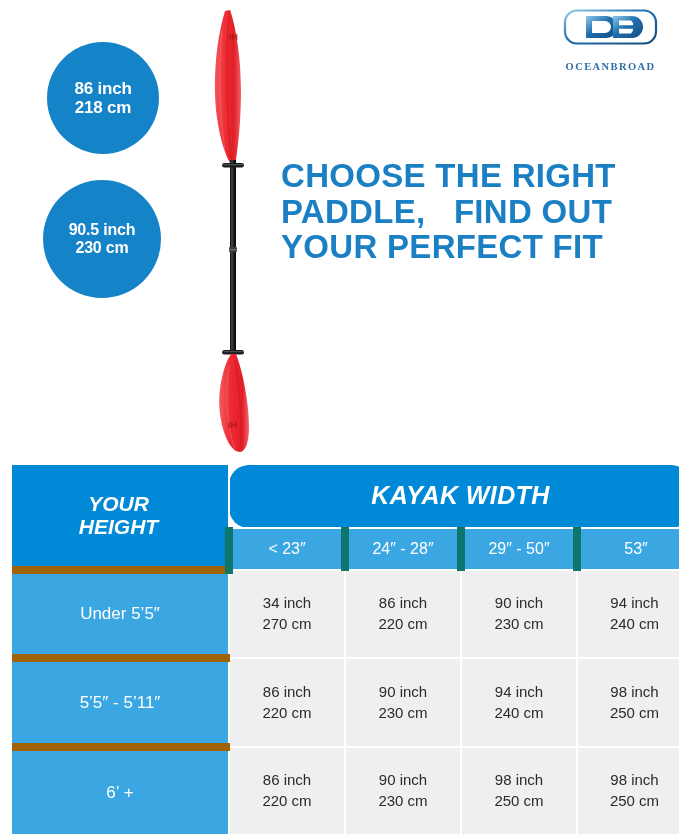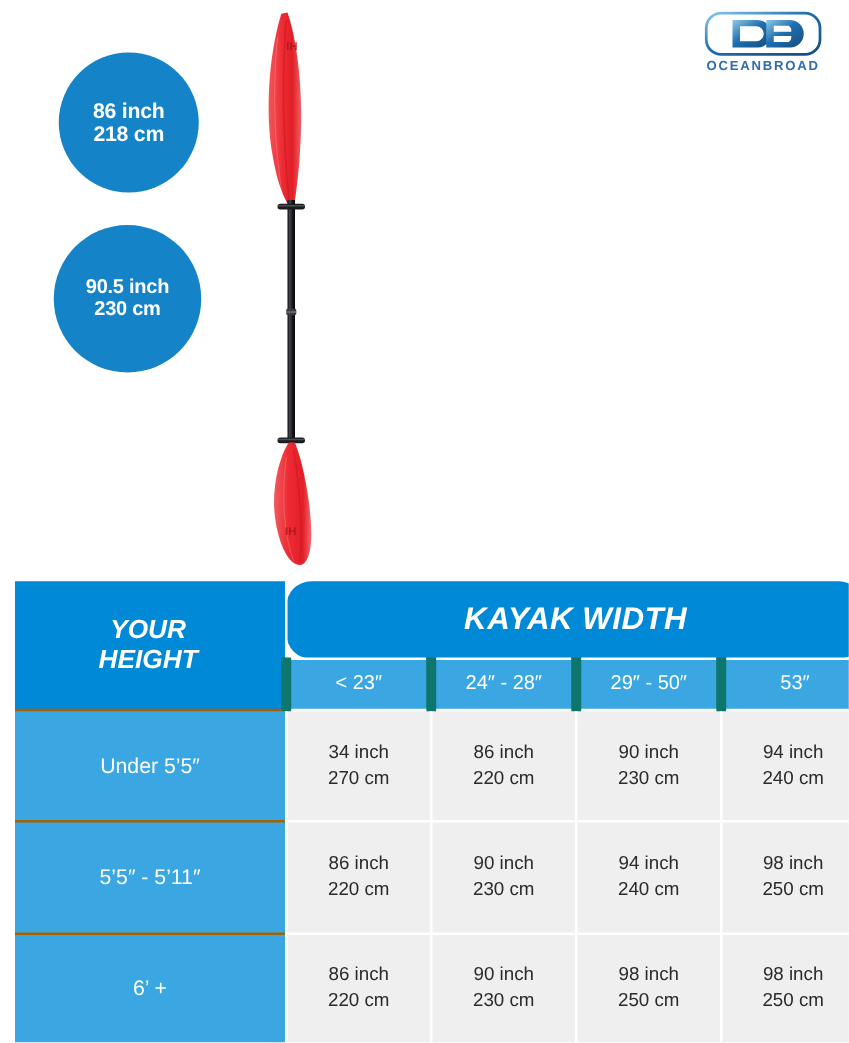--- a/index.html
+++ b/index.html
@@ -58,27 +58,27 @@
     line-height: 1.08;
     letter-spacing: 0.3px;
   }
   #headline .hl-line { display: block; white-space: pre; }
 
   
   #logo { position: absolute; left: 558px; top: 8px; width: 105px; height: 58px; }
   #logo-mark { width: 105px; height: 38px; display: block; }
   #logo-word {
     display: block;
-    margin-top: 1px;
+    margin-top: 15px;
     text-align: center;
     color: #2e6da8;
     font-size: 10.5px;
     font-weight: bold;
     letter-spacing: 1.4px;
-    font-family: Liberation Sans, sans-serif;
+    font-family: Liberation Serif, serif;
   }
 
   
   #size-table {
     position: absolute;
     left: 12px; top: 465px;
     width: 679px; height: 369px;
     border-collapse: collapse;
     table-layout: fixed;
   }
@@ -118,21 +118,21 @@
     vertical-align: middle;
     border-left: 8px solid #0f766e;
   }
 
   .td-rowlabel {
     background: #3aa7e3;
     color: #ffffff;
     font-size: 17px;
     text-align: center;
     vertical-align: middle;
-    border-top: 2px solid #a16207;
+    border-top: 8px solid #a16207;
   }
 
   .td-value {
     background: #efefef;
     color: #2b2b2b;
     font-size: 15px;
     text-align: center;
     vertical-align: middle;
     line-height: 1.38;
     border-left: 2px solid #ffffff;
@@ -198,20 +198,25 @@
       <rect x="37" y="351" width="22" height="1.2" rx="0.6" fill="#6c6f74" opacity="0.6"></rect>
 
       <path d="M48 354 L 51 354 C 58 372, 64 404, 64 428 C 64 443, 60 452, 55 452
                C 46 452, 38 436, 35 414 C 32 392, 38 366, 46 354 Z" fill="url(#bladeBot)"></path>
       <path d="M50 360 C 55 392, 57 424, 55 450" stroke="#c4161d" stroke-width="1.1" fill="none" opacity="0.55"></path>
       <path d="M44 366 C 40 396, 42 428, 50 449" stroke="#ffffff" stroke-width="0.9" fill="none" opacity="0.18"></path>
       <text x="43" y="428" font-family="Liberation Sans, sans-serif" font-size="9" font-weight="bold" fill="#a3121a" opacity="0.75">IH</text>
     </svg>
   </div>
 
+  <div id="headline">
+    <span class="hl-line">CHOOSE THE RIGHT</span>
+    <span class="hl-line">PADDLE,   FIND OUT</span>
+    <span class="hl-line">YOUR PERFECT FIT</span>
+  </div>
 
   <div id="logo">
     <svg id="logo-mark" viewBox="0 0 105 38">
       <defs>
         <linearGradient id="lgMark" x1="0" y1="0" x2="1" y2="1">
           <stop offset="0%" stop-color="#8ec9ea"></stop>
           <stop offset="45%" stop-color="#1f6fb0"></stop>
           <stop offset="100%" stop-color="#154b7e"></stop>
         </linearGradient>
       </defs>

